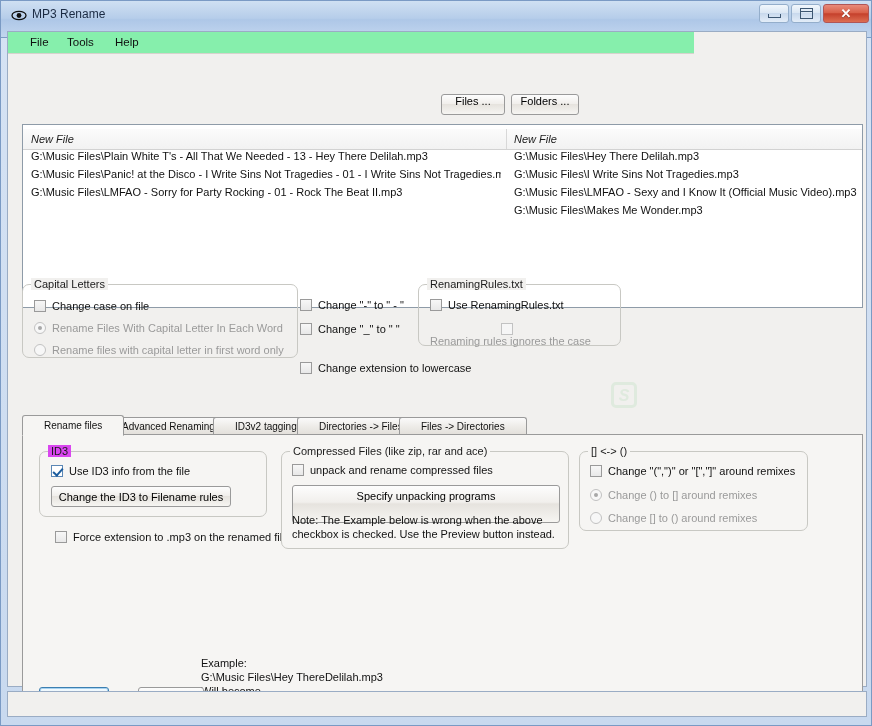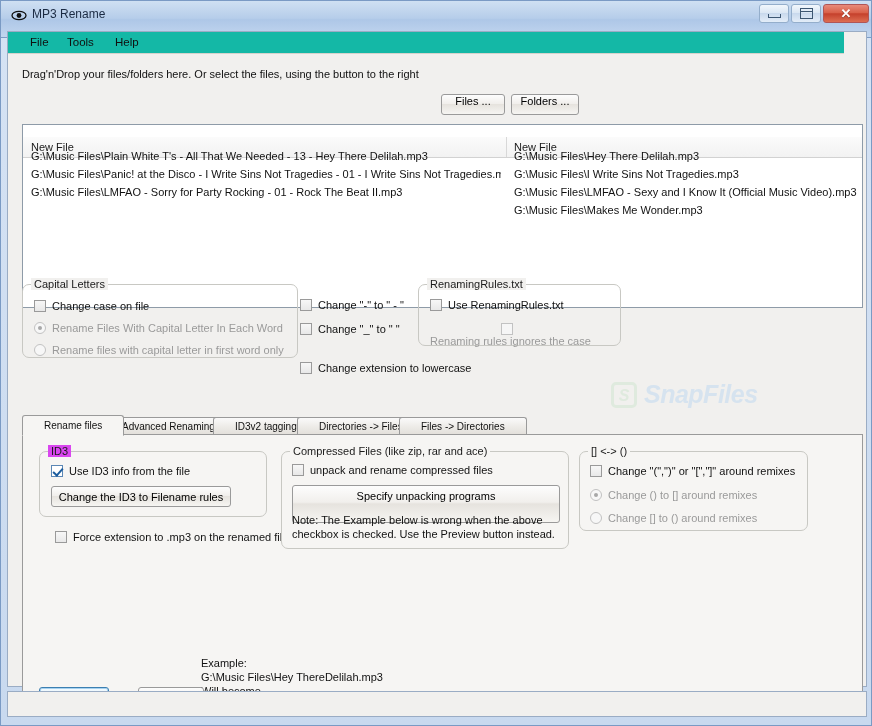--- a/index.html
+++ b/index.html
@@ -100,22 +100,22 @@
     height: 656px;
     background: #f1f0ee;
     border: 1px solid #9aacc4;
     box-sizing: border-box;
   }
 
   
   .menubar {
     position: absolute;
     left: 0; top: 0;
-    width: 836px; height: 22px;
-    background: #14b8a6;
+    width: 686px; height: 22px;
+    background: #86efac;
     border-bottom: 1px solid #d6d3cd;
     box-sizing: border-box;
   }
   .menu-item {
     position: absolute;
     top: 4px;
     font-size: 11.5px;
     color: #101010;
     padding: 0 4px;
   }
@@ -154,25 +154,26 @@
   
   .listpanel {
     position: absolute;
     left: 14px; top: 92px;
     width: 841px; height: 184px;
     background: #ffffff;
     border: 1px solid #8e9ba8;
     box-sizing: border-box;
   }
   .list-header {
-    position: absolute; left: 0; top: 12px;
+    position: absolute; left: 0; top: 4px;
     width: 839px; height: 21px;
     background: linear-gradient(to bottom, #fbfbfb 0%, #f2f2f2 100%);
     border-bottom: 1px solid #d2d2d2;
     box-sizing: border-box;
+    font-style: italic;
   }
   .list-header .hcell {
     position: absolute;
     top: 4px;
     font-size: 11px;
     color: #1b1b1b;
   }
   .hsplit {
     position: absolute;
     top: 0; bottom: 0;
@@ -384,21 +385,20 @@
   </div>
 
   <div class="client">
 
     <div class="menubar">
       <div class="menu-item" style="left:18px;">File</div>
       <div class="menu-item" style="left:55px;">Tools</div>
       <div class="menu-item" style="left:103px;">Help</div>
     </div>
 
-    <div class="dnd-label">Drag'n'Drop your files/folders here. Or select the files, using the button to the right</div>
     <div class="btn" id="btn-files">Files ...</div>
     <div class="btn" id="btn-folders">Folders ...</div>
 
     <div class="listpanel">
       <div class="list-header">
         <div class="hcell" style="left:8px;">New File</div>
         <div class="hcell" style="left:491px;">New File</div>
         <div class="hsplit" style="left:483px;"></div>
       </div>
 
@@ -451,21 +451,20 @@
         <span class="box"></span>
         <span>Use RenamingRules.txt</span>
       </div>
       <div class="chk disabled" style="left:11px; top:38px;flex-direction:column;">
         <span class="box"></span>
         <span>Renaming rules ignores the case</span>
       </div>
     </div>
 
     <div class="wm-logo">S</div>
-    <div class="watermark" style="left:636px;">SnapFiles</div>
 
     <div class="tabstrip">
       <div class="tab active" style="left:0px;">Rename files</div>
       <div class="tab" style="left:78px;">Advanced Renaming</div>
       <div class="tab" style="left:191px;">ID3v2 tagging</div>
       <div class="tab" style="left:275px;">Directories -&gt; Files</div>
       <div class="tab" style="left:377px;">Files -&gt; Directories</div>
     </div>
 
     <div class="tabpage">

